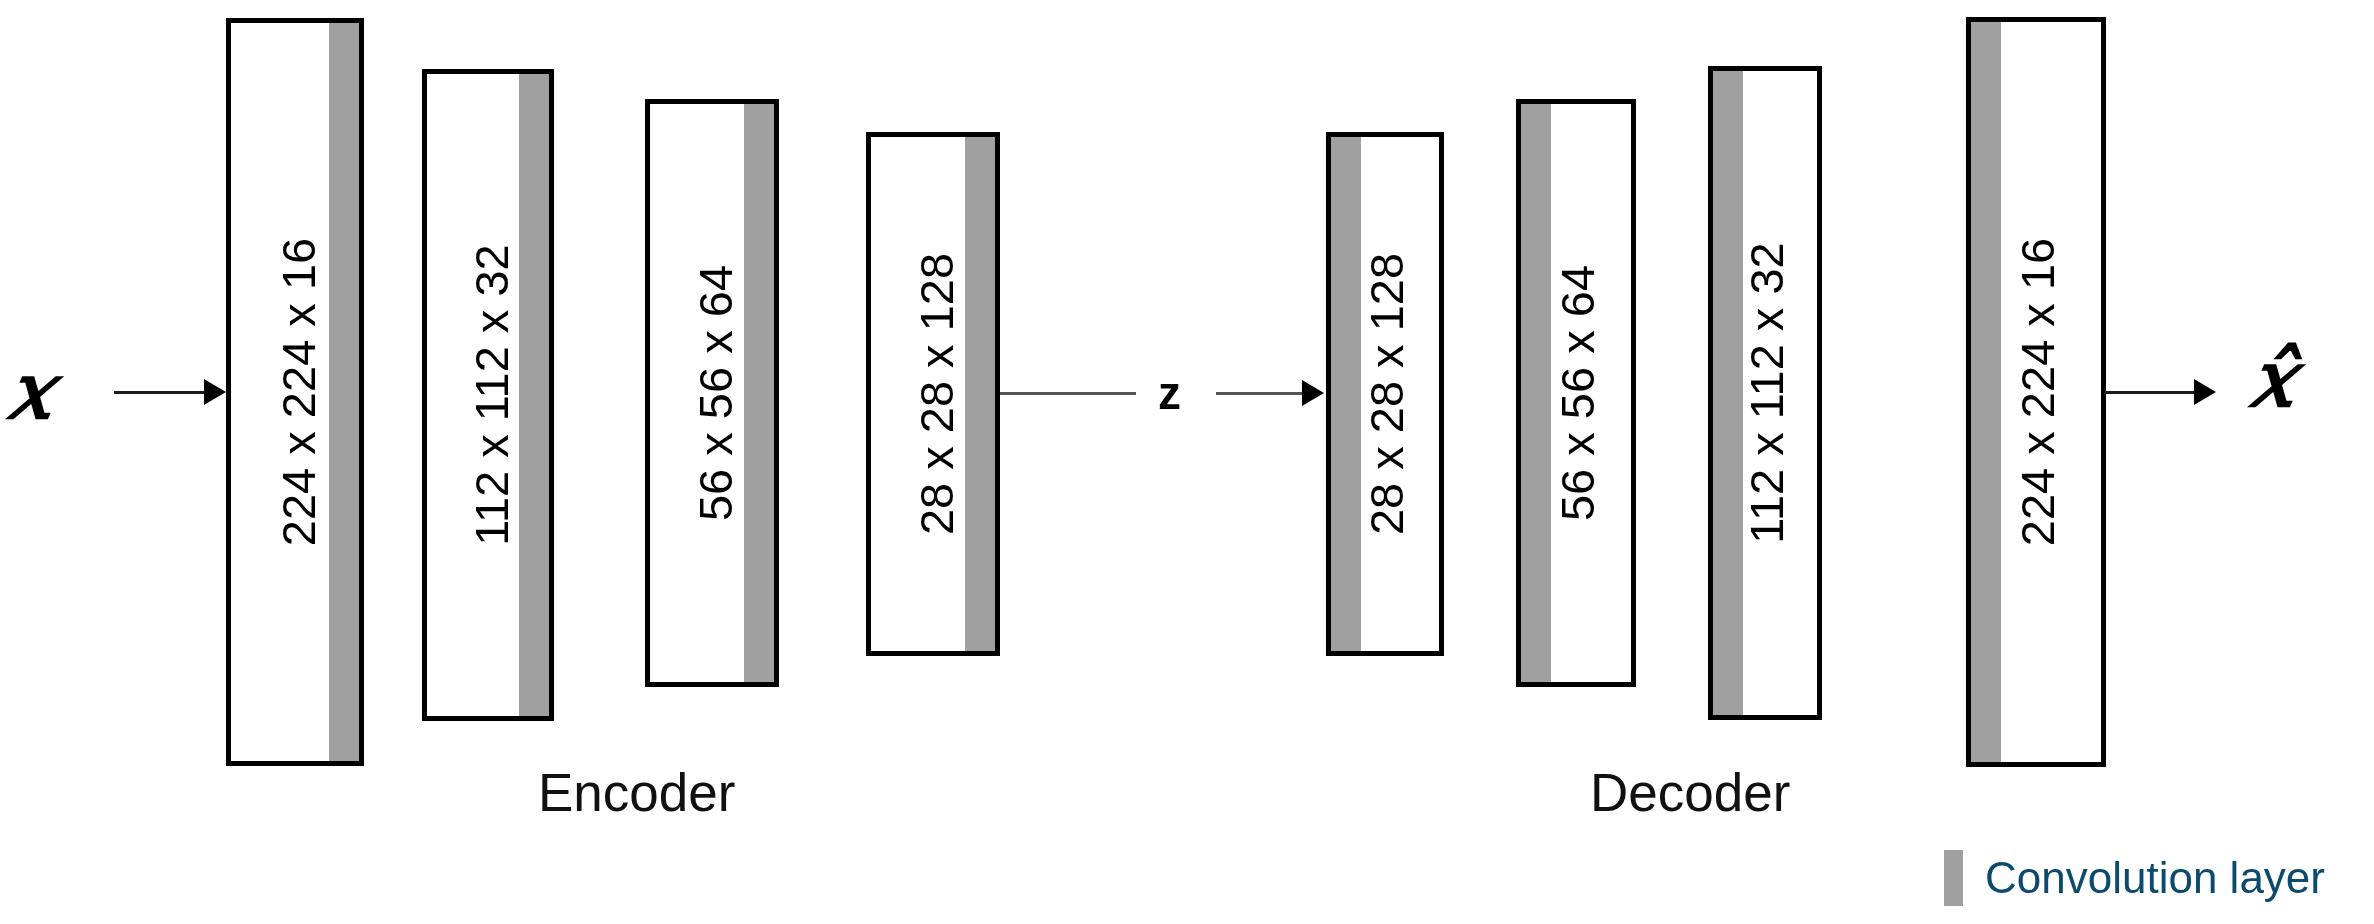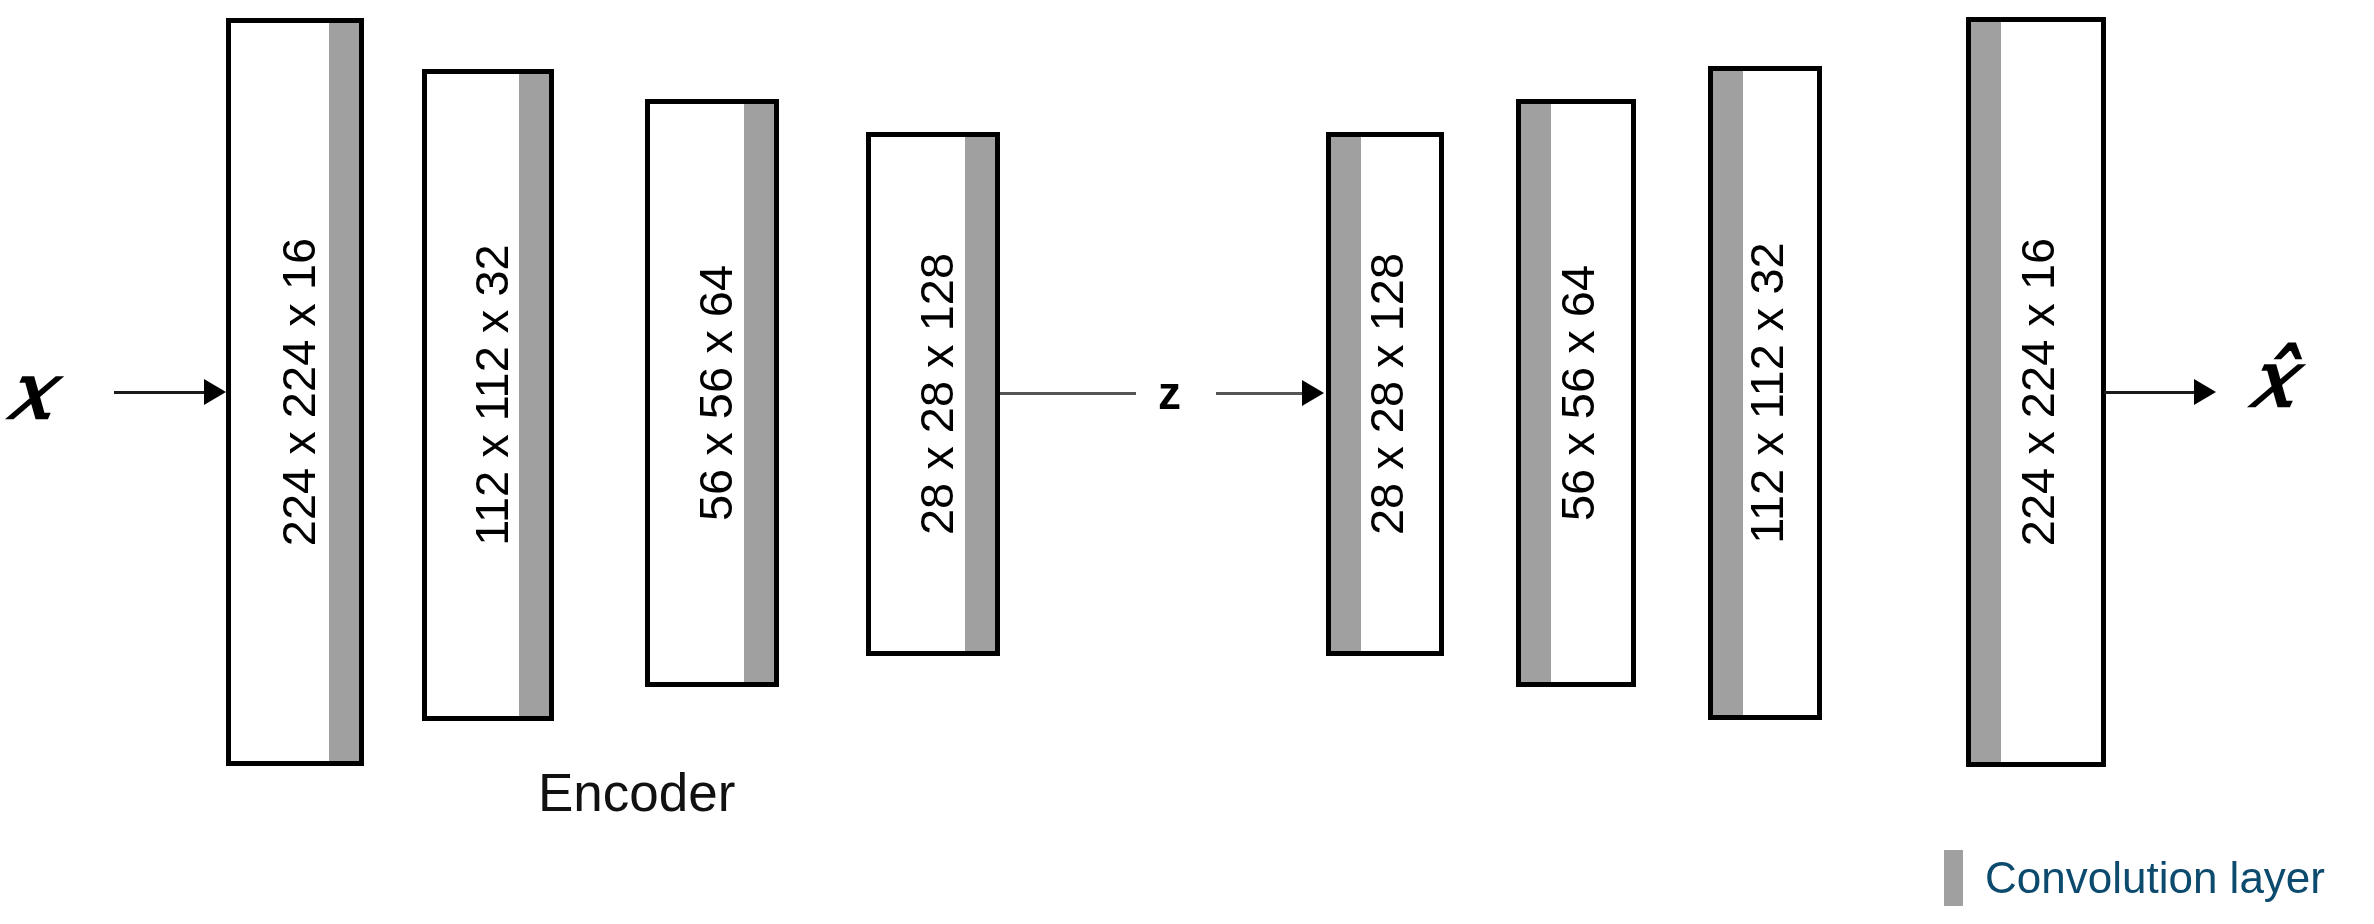--- a/index.html
+++ b/index.html
@@ -206,19 +206,20 @@
     <div class="conv-strip"></div>
   </div>
 
   <div class="arrow-line" style="left:2104px; top:391px; width:92px;"></div>
   <div class="arrow-head" style="left:2194px; top:379px;"></div>
 
   <div class="math-sym" style="left:2250px; top:340px;">𝑥̂</div>
 
   <div class="section-caption" style="left:538px; top:766px;">Encoder</div>
 
+  <div class="section-caption" style="left:1590px; top:766px;">Decoder</div>
 
   <div id="legend">
     <div class="legend-swatch"></div>
     <div class="legend-label">Convolution layer</div>
   </div>
 
 </div>
 
 </body></html>

